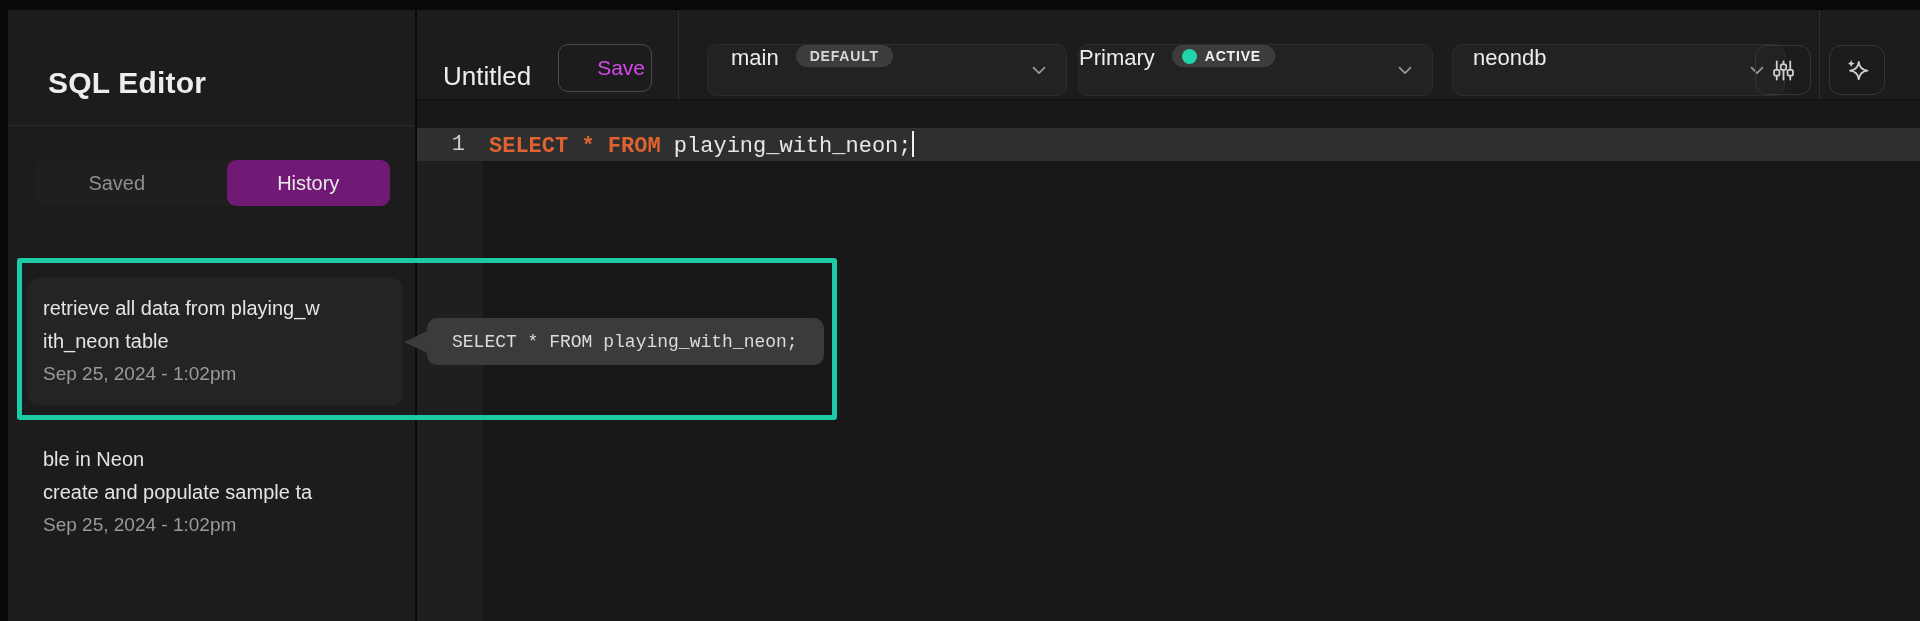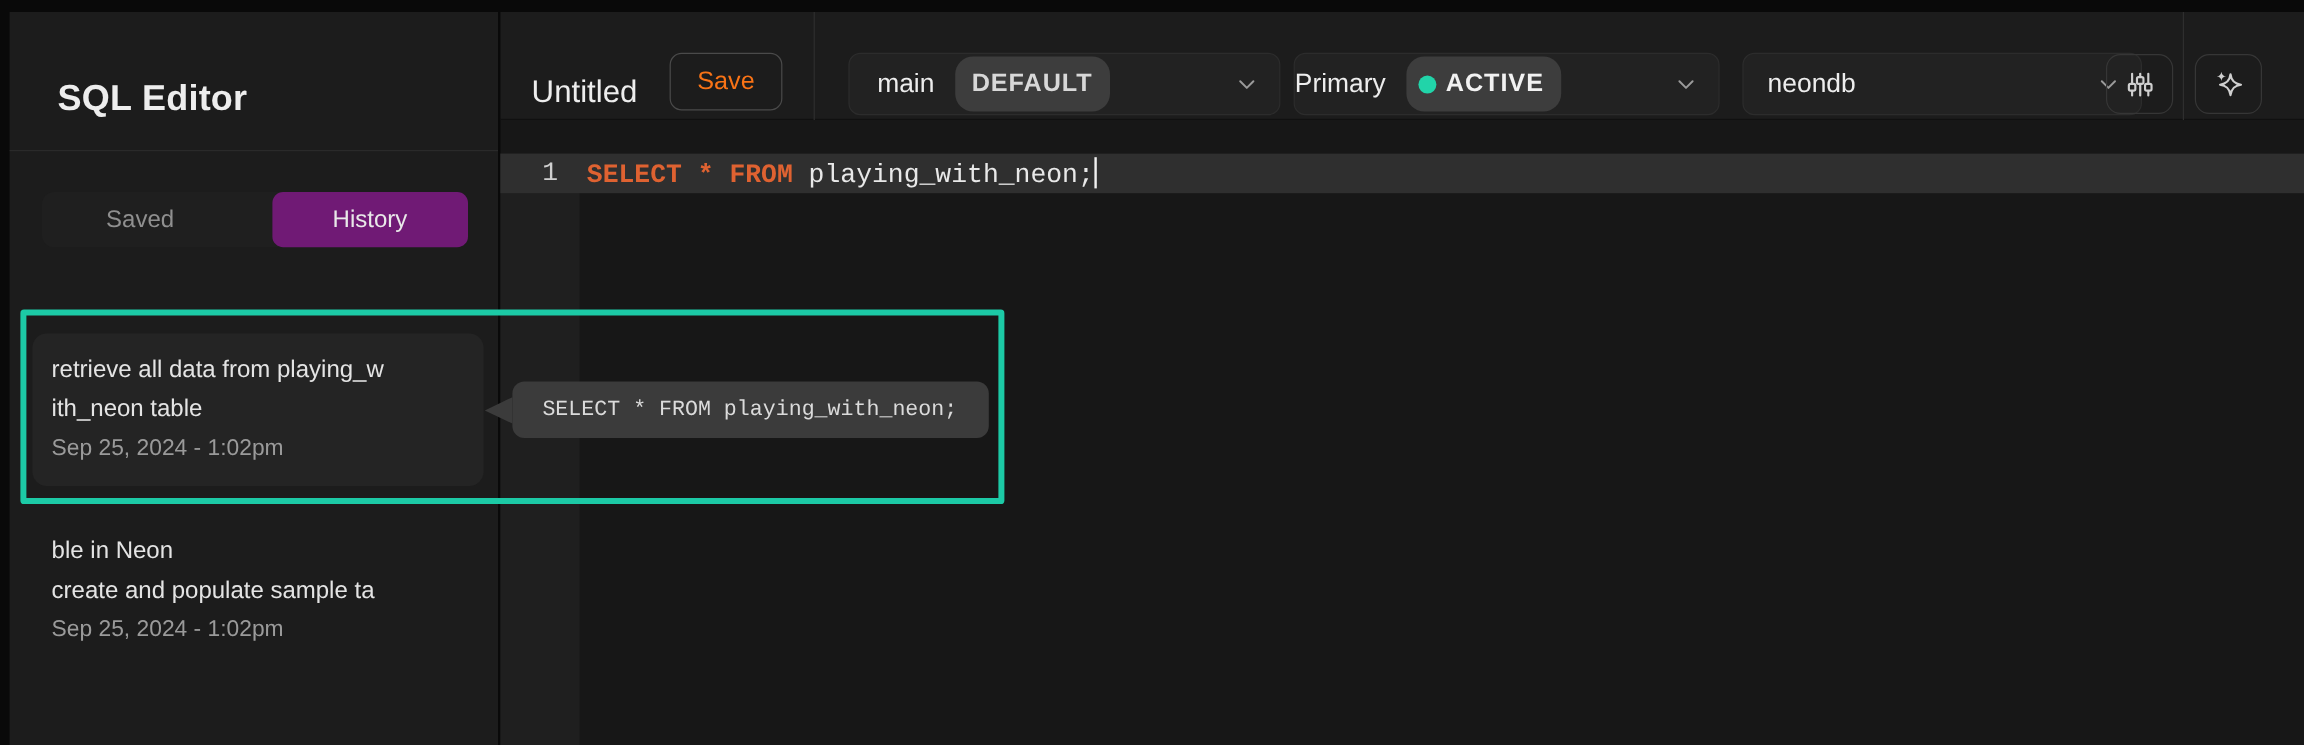--- a/index.html
+++ b/index.html
@@ -43,39 +43,39 @@
   .main-header {
     position:absolute; left:417px; top:10px; width:1503px; height:90px;
     background:#1c1c1c; border-bottom:1px solid #101010;
   }
   .doc-name {
     position:absolute; left:26px; top:49px; font-size:26px; color:#ededed; line-height:34px;
   }
   .save-btn {
     position:absolute; left:141px; top:34px; width:94px; height:48px;
     background:transparent; border:1px solid #4a4a4a; border-radius:10px;
-    color:#f97316; font-size:21px; font-family:"Liberation Sans", sans-serif; cursor:pointer;
+    color:#d946ef; font-size:21px; font-family:"Liberation Sans", sans-serif; cursor:pointer;text-align:right;
   }
   .vdivider { position:absolute; top:0; width:1px; height:90px; background:#2e2e2e; }
   .vdivider.d1 { left:261px; }
   .vdivider.d2 { left:1402px; }
 
   .dropdown {
     position:absolute; top:34px; height:52px; background:#222222;
     border:1px solid #2c2c2c; border-radius:10px;
-    display:flex; align-items:center; cursor:pointer;
+    display:flex; align-items:flex-start; cursor:pointer;
   }
   .dd-main   { left:290px;  width:360px; padding-left:23px; }
   .dd-primary{ left:661px;  width:355px; }
   .dd-neondb { left:1035px; width:333px; padding-left:20px; }
   .dd-value { font-size:22px; color:#ededed; }
   .badge {
-    margin-left:17px; height:46px; background:#3d3d3d; border-radius:15px;
+    margin-left:17px; height:22px; background:#3d3d3d; border-radius:15px;
     display:flex; align-items:center; padding:0 14px;
-    font-size:21px; font-weight:bold; letter-spacing:.8px; color:#d8d8d8;
+    font-size:14px; font-weight:bold; letter-spacing:.8px; color:#d8d8d8;
   }
   .badge.active { padding-left:10px; color:#f2f2f2; }
   .status-dot {
     width:15px; height:15px; border-radius:50%; background:#21d4a9; margin-right:8px;
   }
   .chevron { position:absolute; right:16px; top:50%; margin-top:-11px; width:22px; height:22px; }
 
   .icon-btn {
     position:absolute; top:35px; width:56px; height:50px;
     background:transparent; border:1px solid #363636; border-radius:12px;

